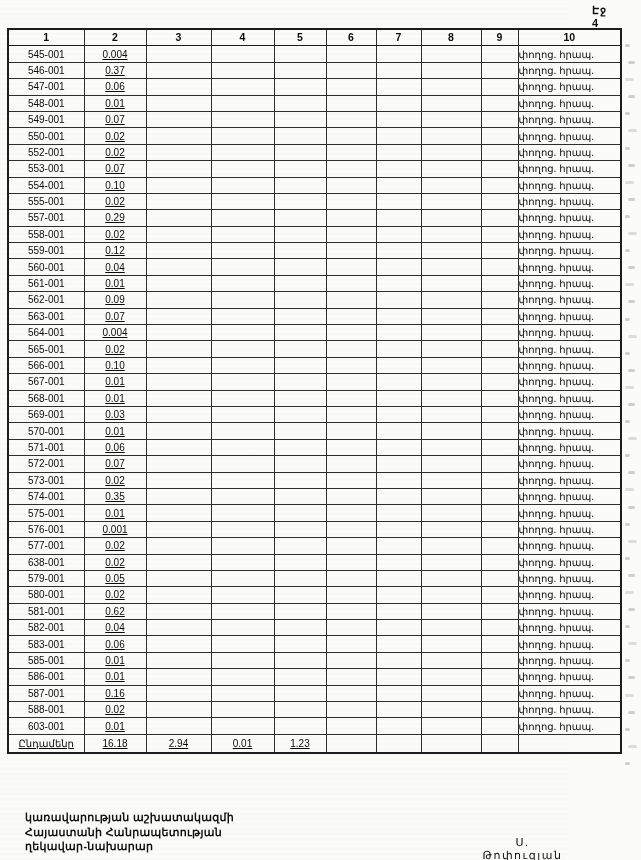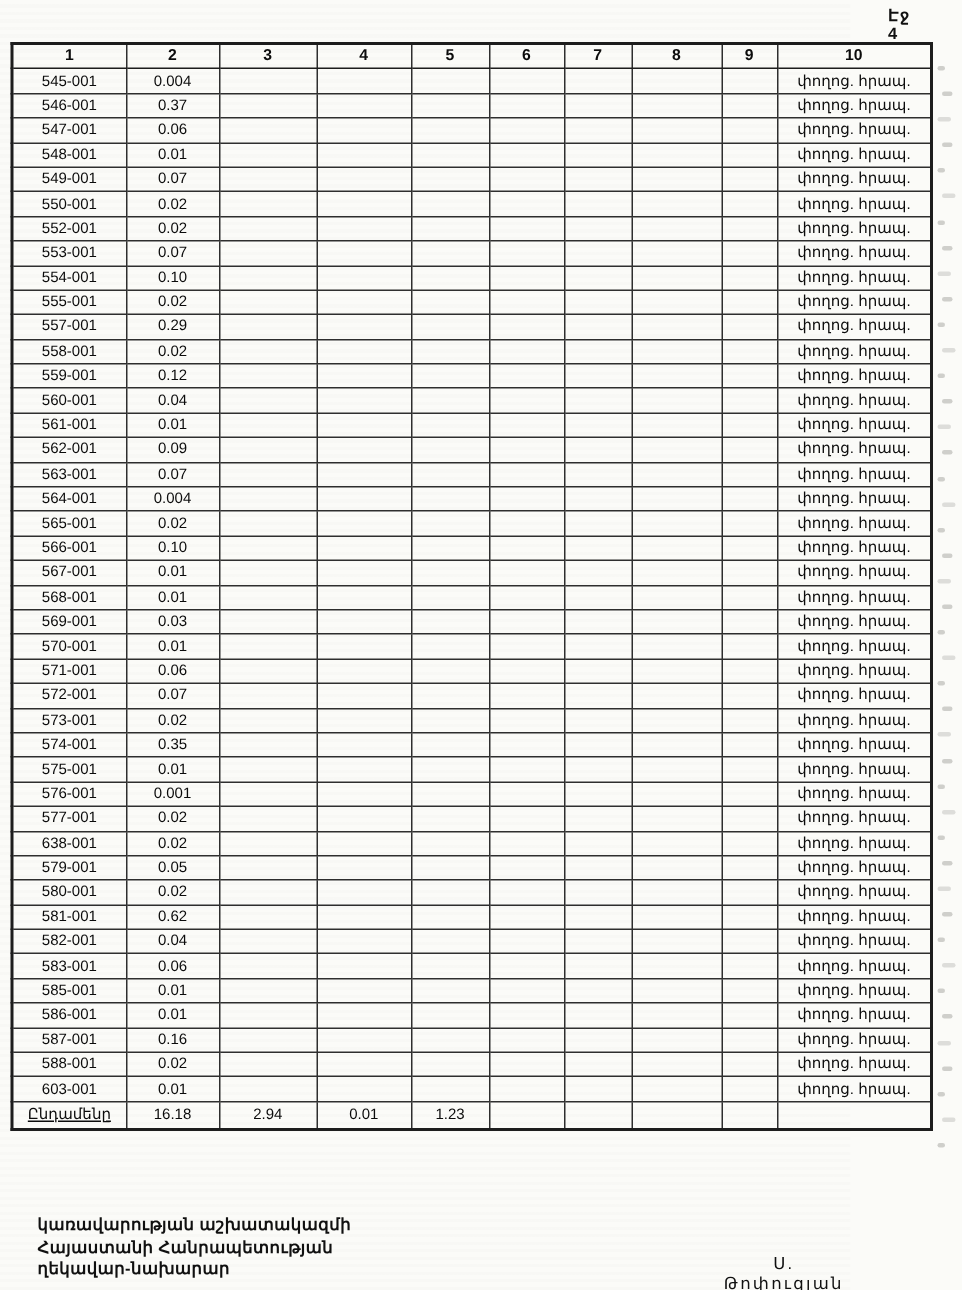--- a/index.html
+++ b/index.html
@@ -33,22 +33,22 @@
     padding:0;
     overflow:hidden;white-space:nowrap;
     font-size:10px;line-height:15px;
     color:#0b0b0b;
   }
   table.doc th{
     font-weight:bold;font-size:10.5px;text-align:center;
     border-bottom:1.5px solid #1d1d1d;
   }
   td.c-id{text-align:center;padding-left:3px;font-size:10px;}
-  td.c-val{text-align:center;}
-  td.c-usage{text-align:center;padding-left:3px;font-size:9.5px;color:#151515;margin-left:20px;}
+  td.c-val{text-align:center;text-decoration:underline;}
+  td.c-usage{text-align:left;padding-left:3px;font-size:9.5px;color:#151515;margin-left:20px;}
   tr.total-row td{border-top:1.5px solid #1d1d1d;height:17px;}
   .total-label{text-decoration:underline;padding-left:6px;text-align:left;}
   .footer{
     position:absolute;left:25px;top:810px;
     font-size:11px;font-weight:bold;line-height:14.5px;
     color:#101010;letter-spacing:0.3px;
   }
   .signature{
     position:absolute;left:478px;top:836px;
     font-size:11px;color:#101010;letter-spacing:1.5px;text-align:center;

